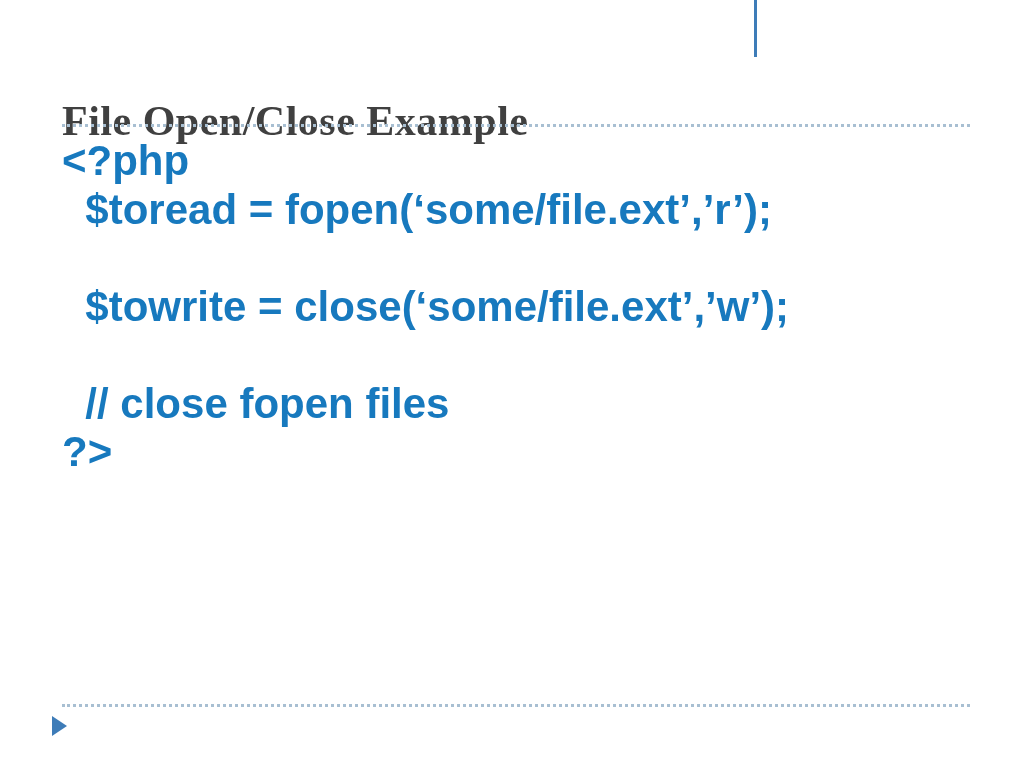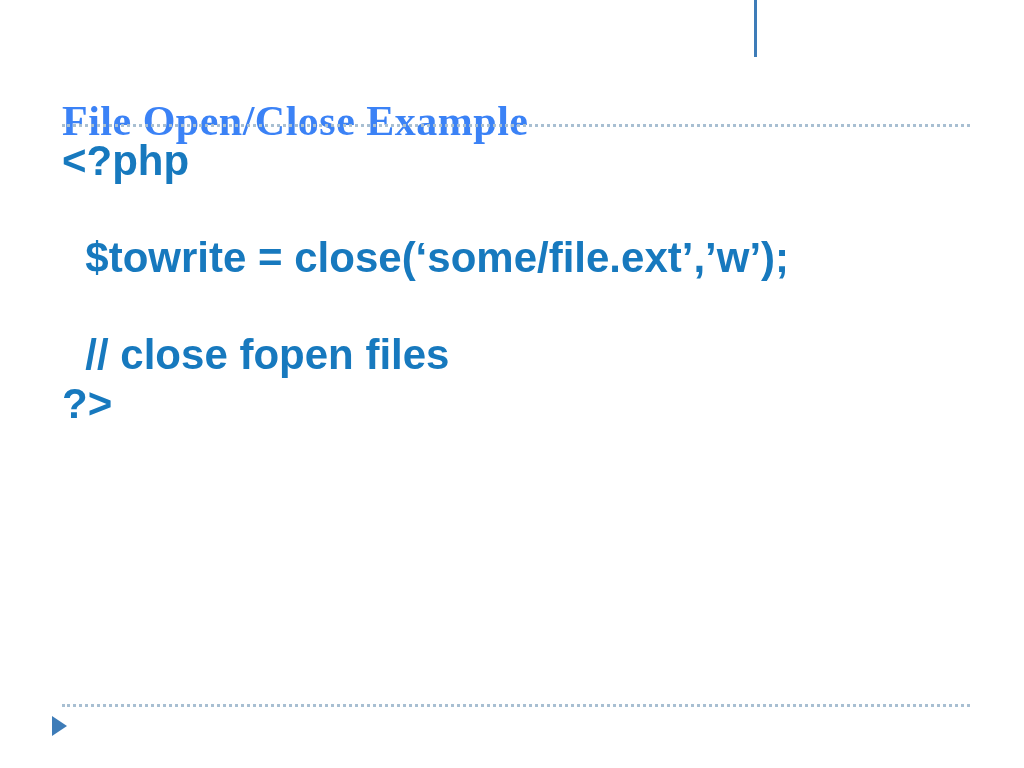--- a/index.html
+++ b/index.html
@@ -24,21 +24,21 @@
     height: 57px;
     background: #3E7CB8;
   }
   .slide-title {
     position: absolute;
     left: 62px;
     top: 70px;
     font-family: "Liberation Serif", serif;
     font-size: 42px;
     line-height: 1.1;
-    color: #3b82f6;
+    color: #404040;
     letter-spacing: 0.5px;
   }
   .rule {
     position: absolute;
     left: 62px;
     width: 908px;
     height: 0;
     border-top: 3px dotted #A8BFD2;
   }
   .rule-top { top: 124px; }
@@ -74,20 +74,21 @@
 <div class="slide">
 
   <div class="top-accent-bar"></div>
 
   <h1 class="slide-title">File Open/Close Example</h1>
 
   <div class="rule rule-top"></div>
 
   <div class="code-block">
     <div class="code-line">&lt;?php</div>
+    <div class="code-line">  $toread = fopen(‘some/file.ext’,’r’);</div>
     <div class="code-line"></div>
     <div class="code-line">  $towrite = close(‘some/file.ext’,’w’);</div>
     <div class="code-line"></div>
     <div class="code-line">  // close fopen files</div>
     <div class="code-line">?&gt;</div>
   </div>
 
   <div class="rule rule-bottom"></div>
 
   <div class="nav-triangle"></div>

